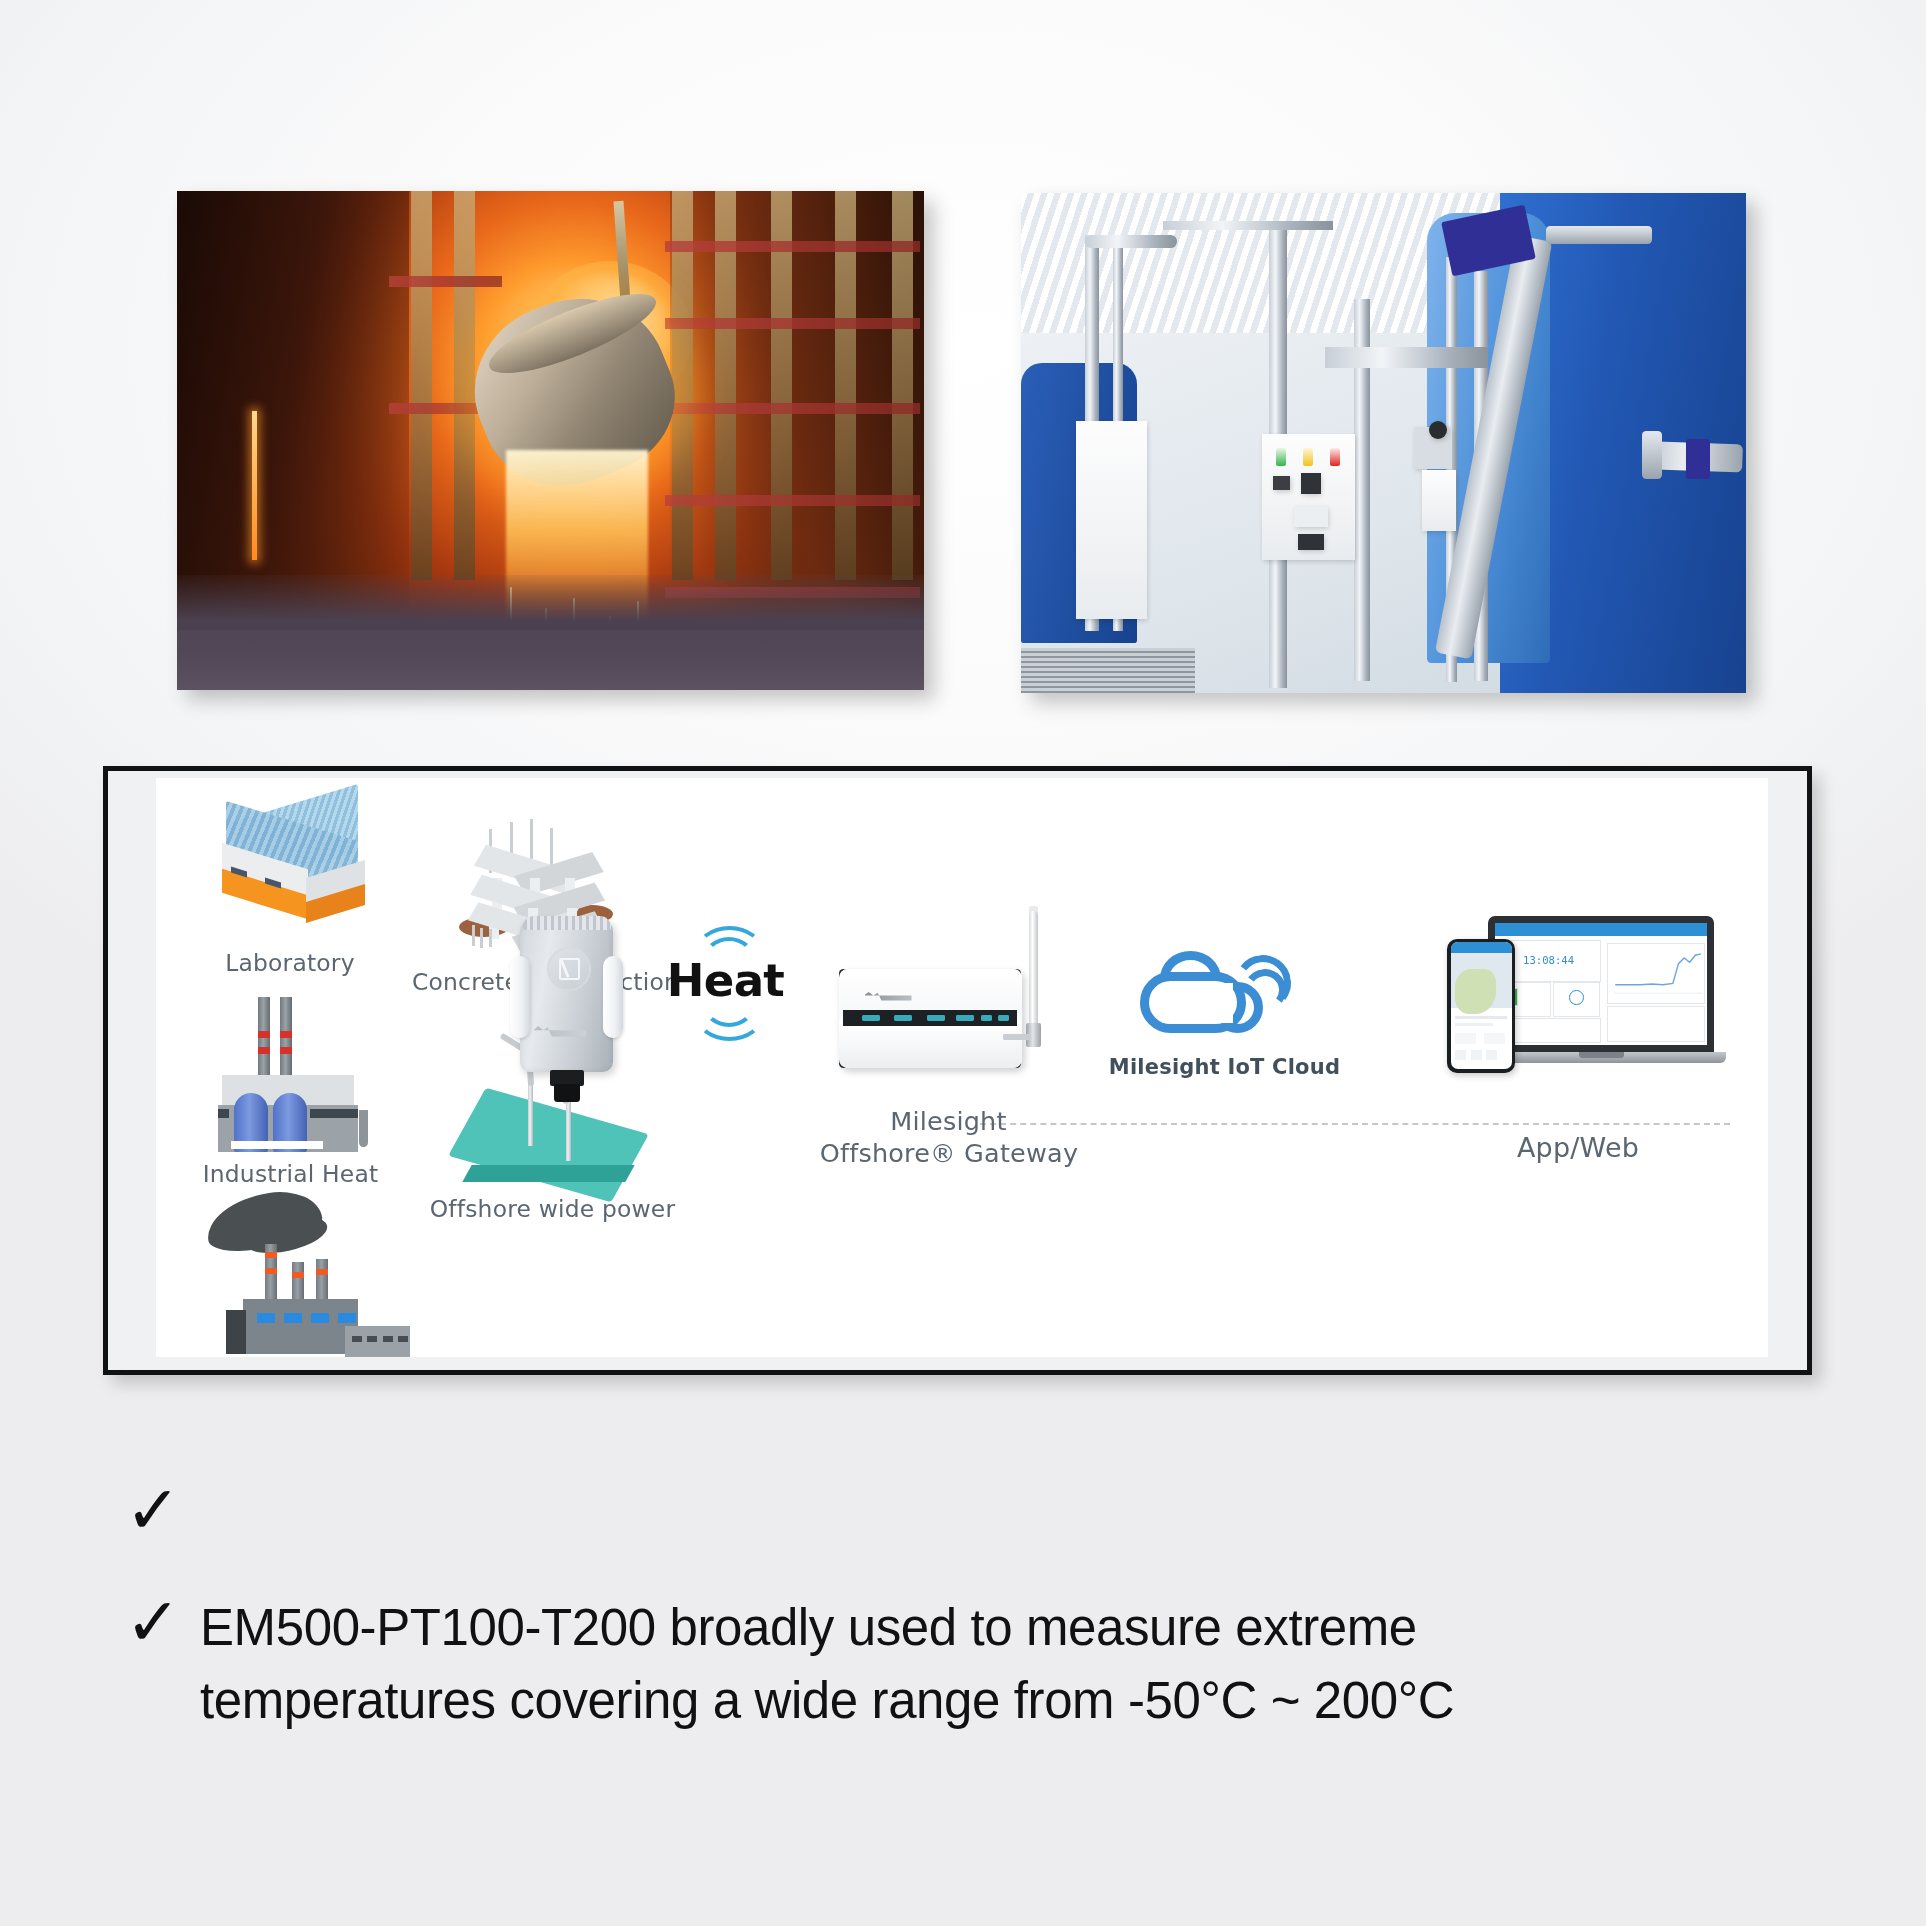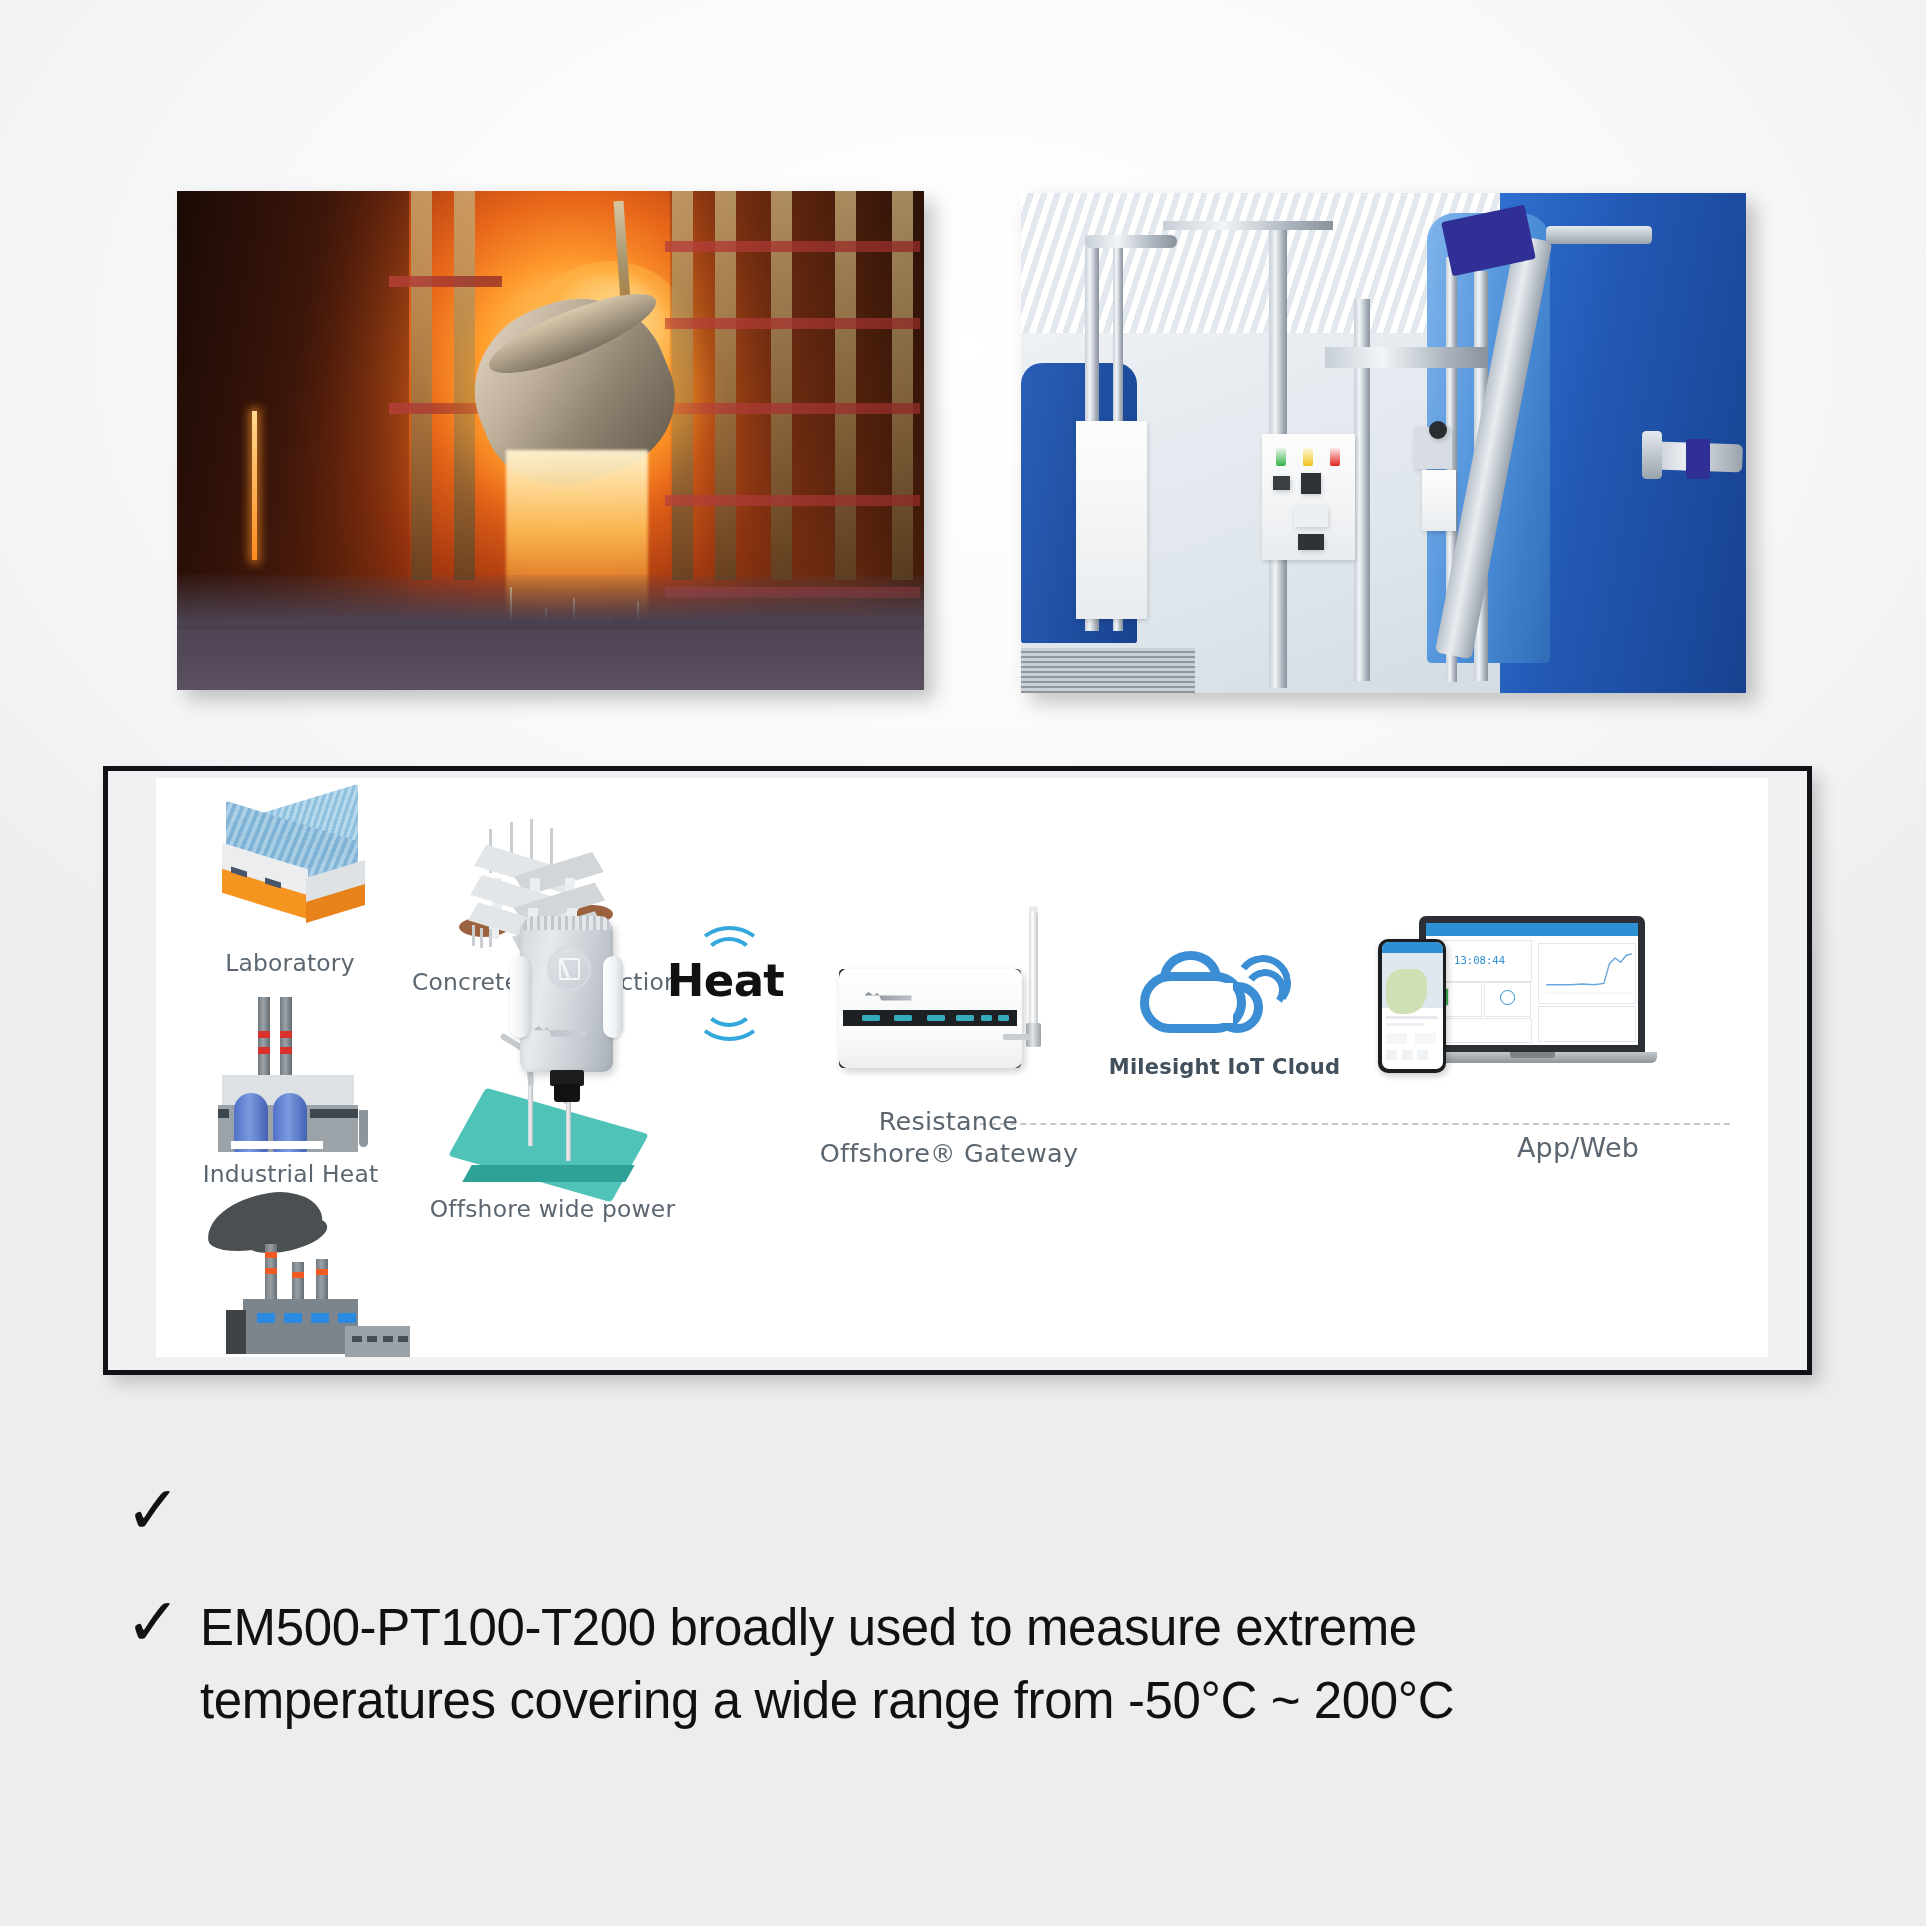--- a/index.html
+++ b/index.html
@@ -199,21 +199,21 @@
     border:9.2px solid #3b8dd4;box-sizing:border-box;background:#fff;}
   .cl-bump{position:absolute;left:24px;top:8.5px;width:61px;height:55px;border-radius:50%;
     border:9.2px solid #3b8dd4;box-sizing:border-box;background:#fff;}
   .cl-small{position:absolute;left:76px;top:40px;width:51px;height:51px;border-radius:50%;
     border:9.2px solid #3b8dd4;box-sizing:border-box;background:#fff;}
   .cl-mask{position:absolute;left:25.5px;top:41px;width:71px;height:40px;background:#fff;}
   .cl-wave{position:absolute;border:7.8px solid #3b8dd4;border-radius:50%;
     border-bottom-color:transparent;border-left-color:transparent;}
 
   
-  #appweb-device{position:absolute;left:1222px;top:138px;width:276px;height:191px;}
+  #appweb-device{position:absolute;left:1291px;top:138px;width:276px;height:191px;}
   .aw-lid{position:absolute;left:41px;top:0;width:226px;height:136px;border-radius:7px 7px 0 0;
     background:#2c3035;padding:7px;box-sizing:border-box;}
   .aw-screen{position:absolute;left:48px;top:7px;width:212px;height:122px;background:#fff;overflow:hidden;}
   .aw-topbar{position:absolute;left:0;top:0;width:100%;height:12.7px;background:#2d8fd4;}
   .aw-card{position:absolute;background:#fff;border:0.7px solid #e3e7eb;}
   .aw-clock{position:absolute;color:#2d8fd4;font-family:"DejaVu Sans Mono", monospace;font-size:10.6px;}
   .aw-chartbox{position:absolute;left:112px;top:20px;width:96px;height:59px;border:0.7px solid #e3e7eb;background:#fff;}
   .aw-base{position:absolute;left:30px;top:136px;width:249px;height:11.3px;border-radius:0 0 5.7px 5.7px;
     background:linear-gradient(180deg,#c3c8cd,#8e949a);}
   .aw-notch{position:absolute;left:132px;top:136px;width:45px;height:6.4px;background:#7c8288;border-radius:0 0 3.5px 3.5px;}
@@ -446,21 +446,21 @@
         <div class="gw-band"></div>
         <div class="gw-brand"></div>
         <div class="gw-led" style="left:22.6px;"></div>
         <div class="gw-led" style="left:55px;"></div>
         <div class="gw-led" style="left:88px;"></div>
         <div class="gw-led" style="left:117px;"></div>
         <div class="gw-led" style="left:142px;width:11.3px;"></div>
         <div class="gw-led" style="left:159px;width:11.3px;"></div>
         <div class="gw-model"></div>
       </div>
-      <div class="node-label" style="left:658px;top:327px;width:269px;font-size:25.5px;line-height:1.28;">Resistance</div>
+      <div class="node-label" style="left:658px;top:327px;width:269px;font-size:25.5px;line-height:1.28;">Milesight</div>
       <div class="node-label" style="left:630px;top:359px;width:326px;font-size:25.5px;line-height:1.28;">Offshore® Gateway</div>
 
       <div id="cloud-icon">
         <div class="cl-small"></div>
         <div class="cl-bump"></div>
         <div class="cl-main"></div>
         <div class="cl-mask"></div>
         <div class="cl-wave" style="left:99px;top:12.7px;width:42px;height:42px;transform:rotate(-8deg);"></div>
         <div class="cl-wave" style="left:108px;top:27px;width:28px;height:28px;transform:rotate(-8deg);"></div>
       </div>

